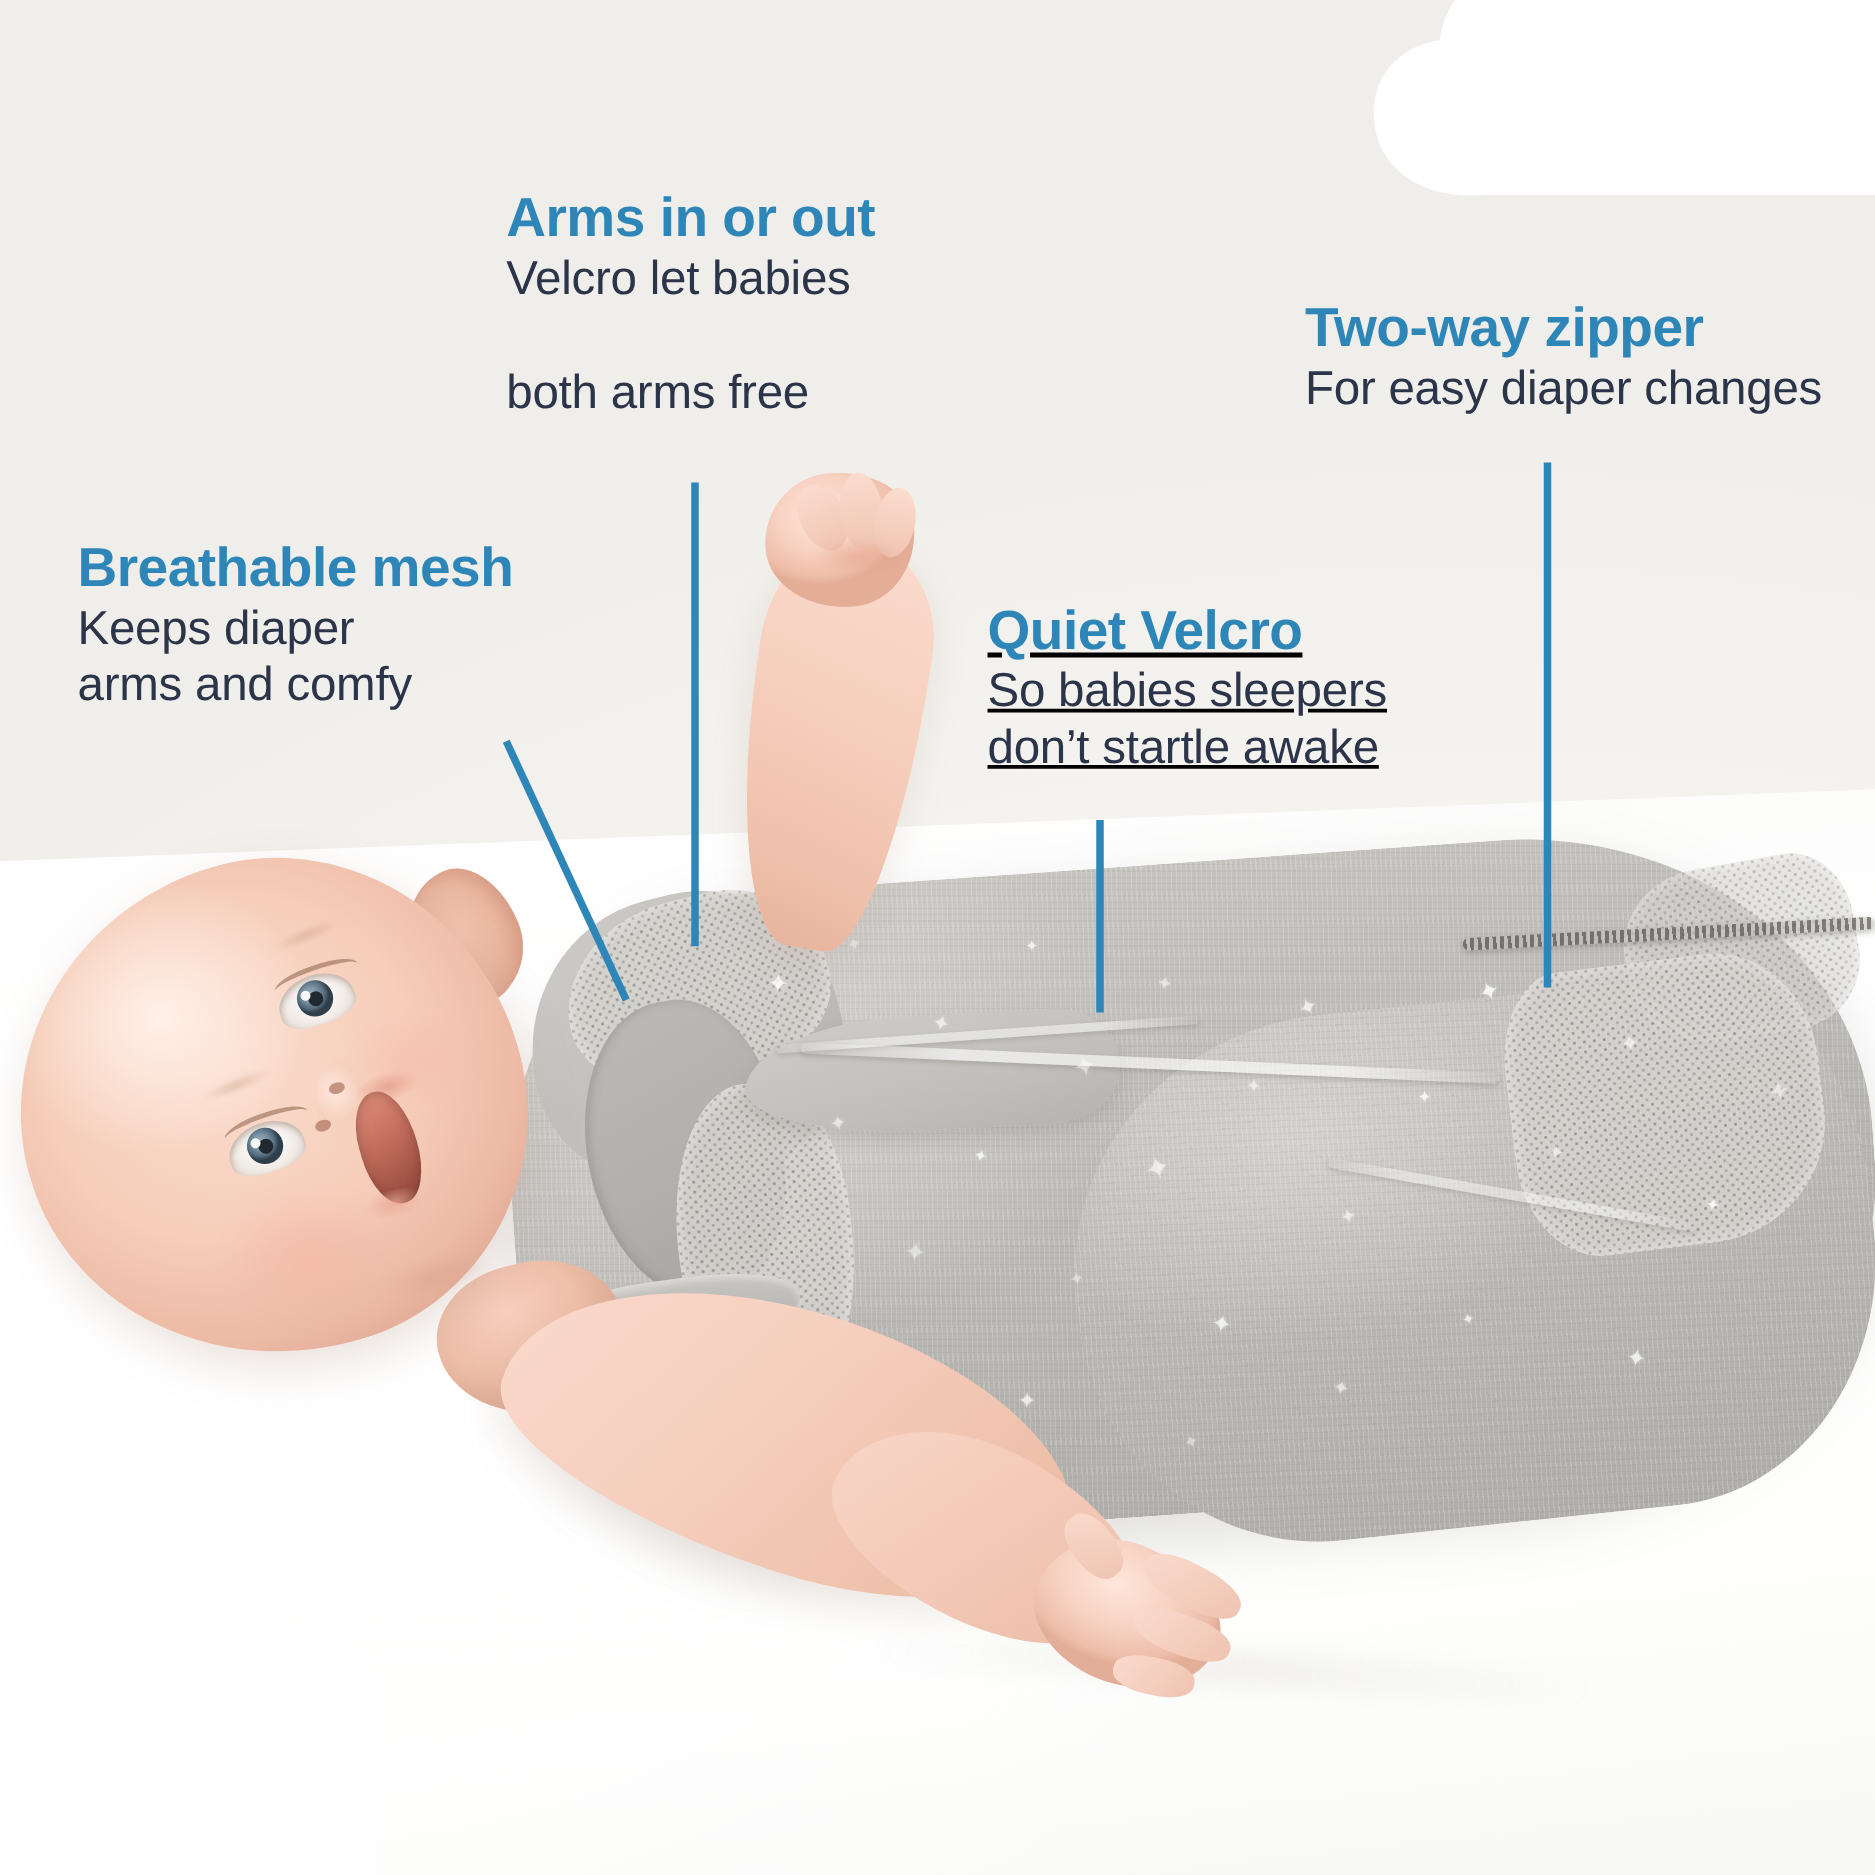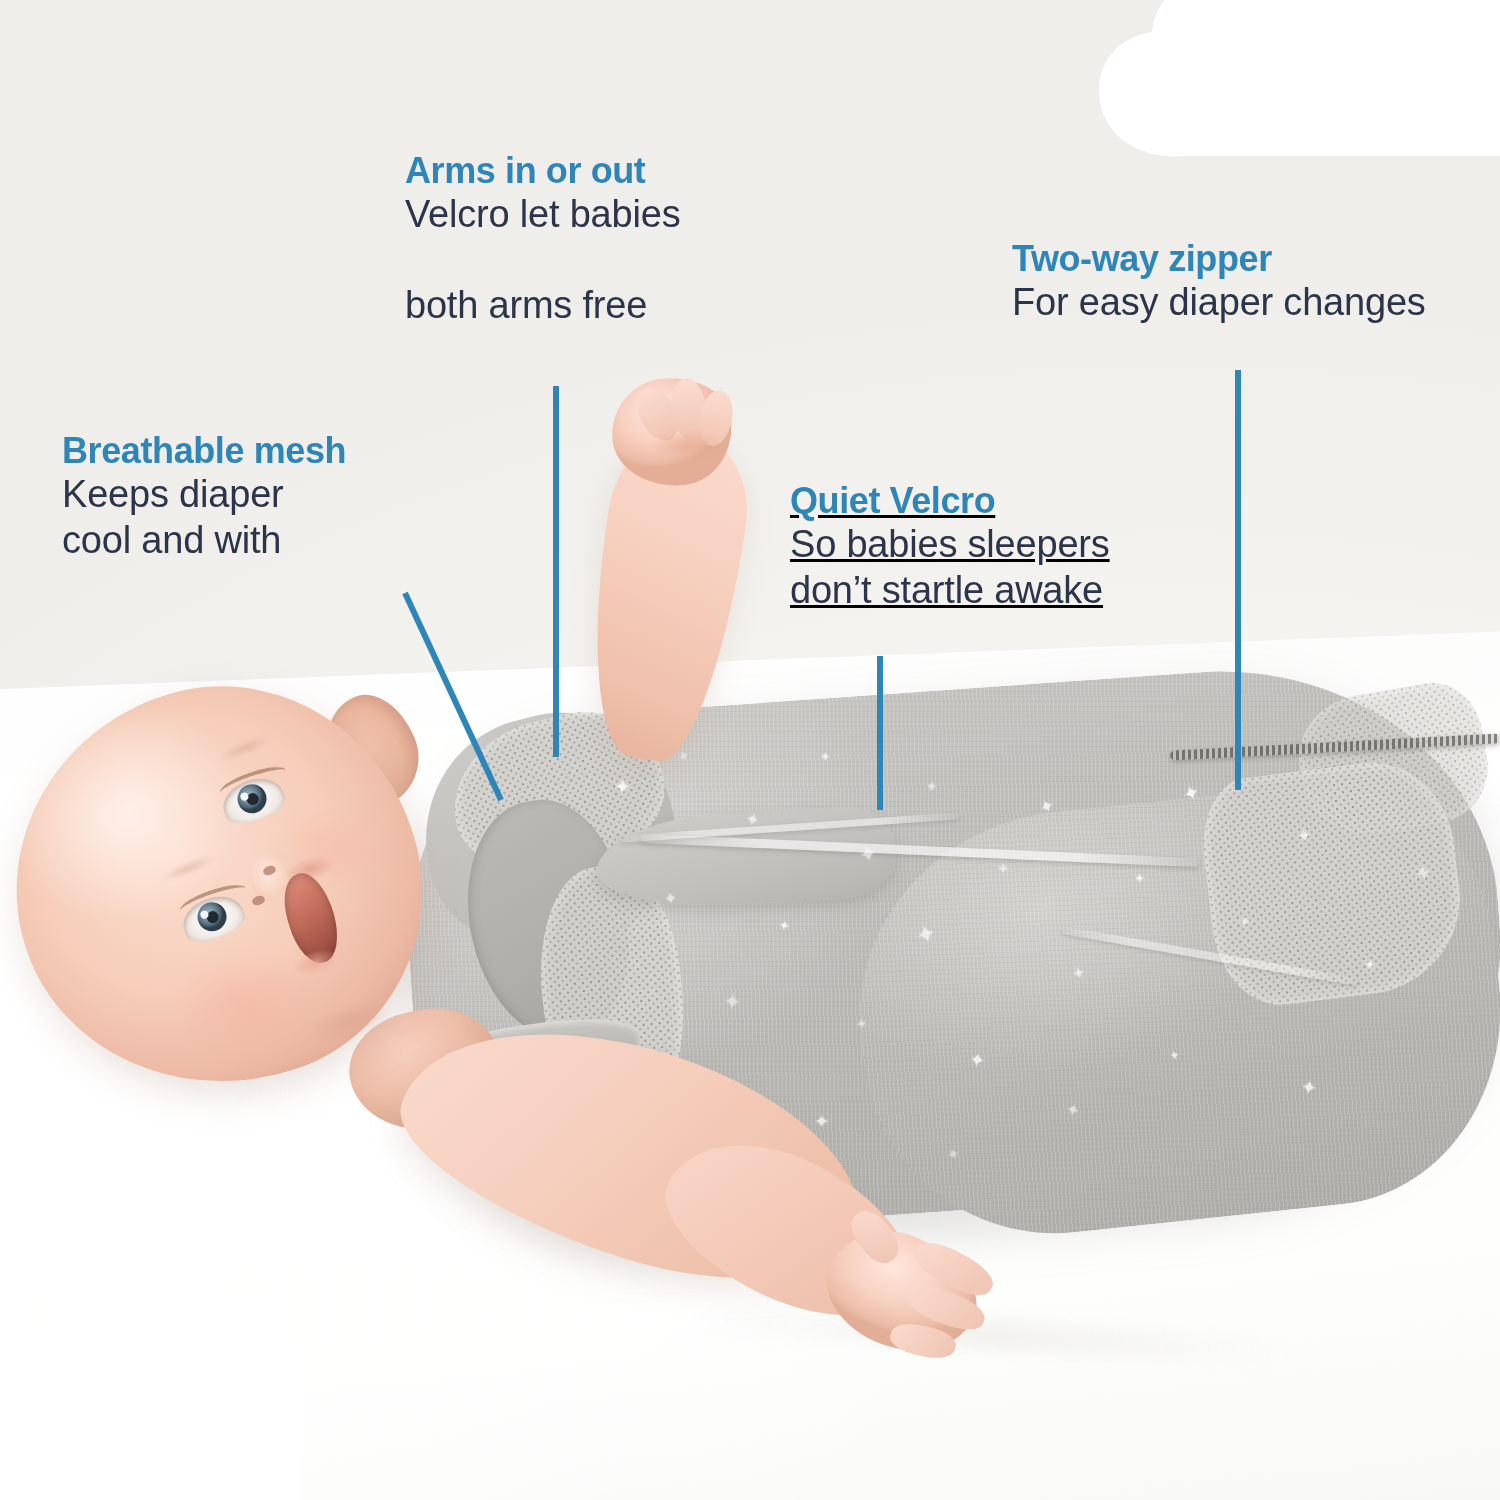--- a/index.html
+++ b/index.html
@@ -422,38 +422,38 @@
   .cloud-bl { left: -40px; bottom: -24px; }
 
   
   .lines { position: absolute; inset: 0; pointer-events: none; }
 
   
   .callout { position: absolute; }
   .callout h3 {
     margin: 0 0 2px 0;
     color: #2e86b8;
-    font-size: 36px;
+    font-size: 44px;
     font-weight: 700;
     letter-spacing: -0.4px;
     line-height: 1.06;
     white-space: nowrap;
   }
   .callout p {
     margin: 0;
     color: #2b3449;
     font-size: 38px;
     font-weight: 400;
     line-height: 1.20;
     letter-spacing: -0.2px;
   }
   .c-mesh    { left: 62px;  top: 432px; }
   .c-arms    { left: 405px; top: 152px; }
   .c-velcro  { left: 790px; top: 482px; text-decoration: underline; }
-  .c-zipper  { left: 1012px; top: 240px; }
+  .c-zipper  { left: 1044px; top: 240px; }
   .c-zipper p { white-space: nowrap; }
 </style>
 </head>
 <body>
 
 <div id="stage">
 
   <div class="scene">
     <div class="backdrop"></div>
     <div class="sheet"></div>
@@ -571,21 +571,21 @@
     <line x1="405" y1="593" x2="501" y2="800" stroke="#2e86b8" stroke-width="6" stroke-linecap="butt"></line>
     <line x1="556" y1="386" x2="556" y2="757" stroke="#2e86b8" stroke-width="6" stroke-linecap="butt"></line>
     <line x1="880" y1="656" x2="880" y2="810" stroke="#2e86b8" stroke-width="6" stroke-linecap="butt"></line>
     <line x1="1238" y1="370" x2="1238" y2="790" stroke="#2e86b8" stroke-width="6" stroke-linecap="butt"></line>
   </svg>
 
   <div class="callout c-mesh">
     <h3>Breathable mesh</h3>
     <p>
       <span>Keeps diaper</span><br>
-      <span>cool and with</span>
+      <span>arms and comfy</span>
     </p>
   </div>
 
   <div class="callout c-arms">
     <h3>Arms in or out</h3>
     <p>
       <span>Velcro let babies</span><br>
       <br>
       <span>both arms free</span>
     </p>

